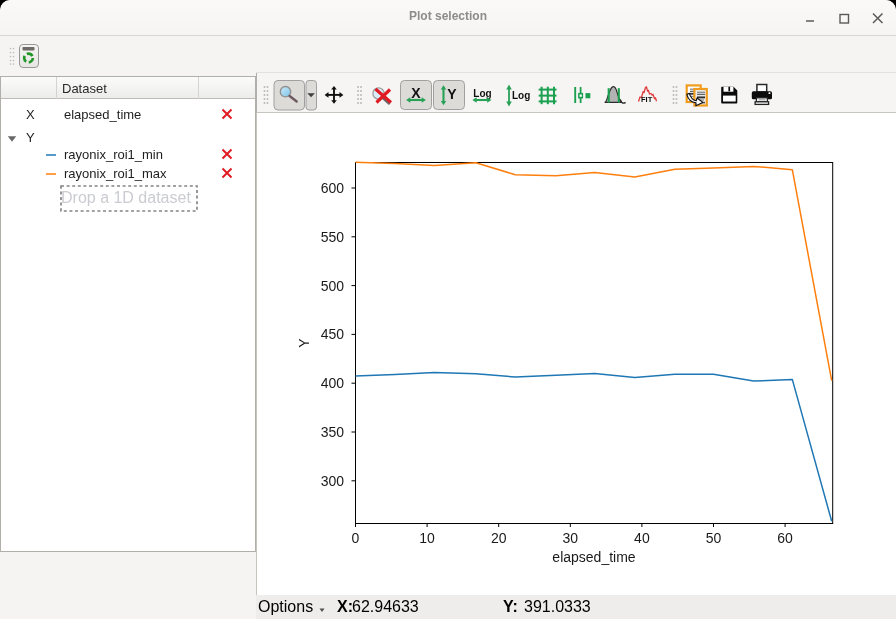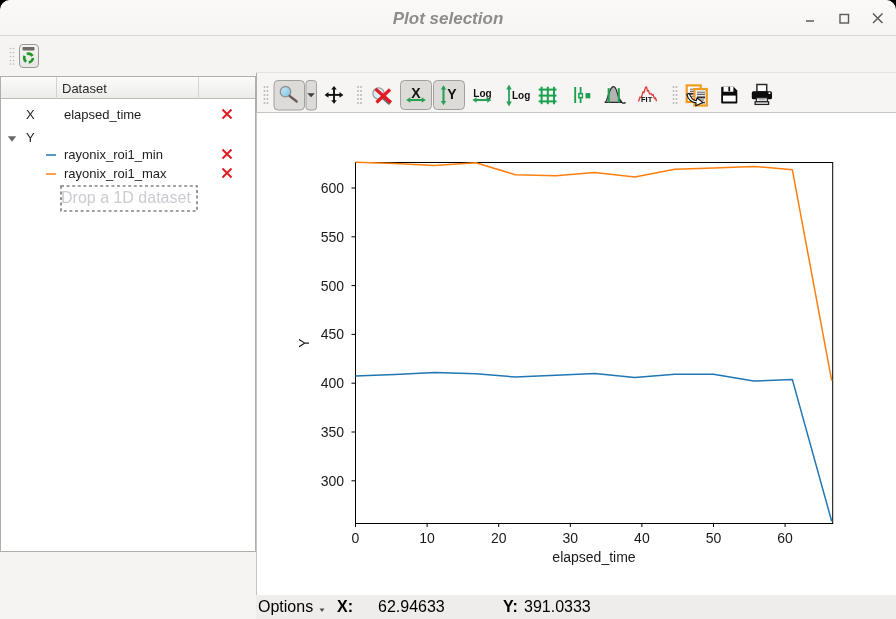--- a/index.html
+++ b/index.html
@@ -1,21 +1,21 @@
 <!DOCTYPE html>
 <html><head>
 <meta charset="utf-8">
 <style>
   html,body{margin:0;padding:0;width:896px;height:619px;background:#000;overflow:hidden;}
   *{box-sizing:border-box;font-family:"Liberation Sans",sans-serif;}
   #win{position:absolute;left:0;top:0;width:896px;height:619px;background:#f5f4f2;border-radius:10px 10px 0 0;overflow:hidden;}
   .abs{position:absolute;}
   
   #titlebar{position:absolute;left:0;top:0;width:896px;height:36px;background:linear-gradient(#faf9f8,#f6f5f4);border-bottom:1px solid #d8d5d2;border-radius:10px 10px 0 0;}
-  #title{position:absolute;left:0;top:9px;width:896px;text-align:center;font-size:17px;font-weight:bold;color:#8e8c8a;font-style:italic;}
+  #title{position:absolute;left:0;top:9px;width:896px;text-align:center;font-size:12px;font-weight:bold;color:#8e8c8a;}
   
   #table{position:absolute;left:0;top:76px;width:256px;height:476px;background:#fff;border:1px solid #b2aeaa;}
   #thead{position:absolute;left:0;top:0;width:254px;height:22px;background:linear-gradient(#fbfbfa,#ececea);border-bottom:1px solid #bfbcb8;}
   .hsep{position:absolute;top:0;width:1px;height:22px;background:#d5d2cf;}
   .cell{position:absolute;font-size:13px;color:#1e1e1e;white-space:nowrap;}
   .redx{position:absolute;width:12px;height:12px;}
   #dropbox{position:absolute;left:60px;top:108px;width:136px;height:25px;color:#cbccd1;font-size:16px;line-height:25px;}
   
   #rptop{position:absolute;left:256px;top:72px;width:640px;height:1px;background:#e4e2df;}
   #rtoolbar{position:absolute;left:256px;top:73px;width:640px;height:40px;background:#f6f5f3;border-bottom:1px solid #c9c6c2;border-left:1px solid #b2aeaa;}
@@ -290,16 +290,16 @@
     <polyline points="99.5,49.3 138.9,50.4 178.3,52.6 219.8,49.8 259.2,61.7 300,62.7 338.7,59.5 378.8,64.0 418.9,56.2 457.5,55.0 497.6,53.4 536.3,56.7 575.7,267.7" fill="none" stroke="#ff7f0e" stroke-width="1.5" stroke-linejoin="round"></polyline>
     <polyline points="99.5,262.9 138.9,261.6 178.3,259.5 219.8,260.8 259.2,264.0 300,262.3 338.7,260.6 378.8,264.4 418.9,261.2 457.5,261.2 497.6,268.1 536.3,266.4 575.7,408.3" fill="none" stroke="#1f77b4" stroke-width="1.5" stroke-linejoin="round"></polyline>
   </svg>
 
   <div id="statusbar"></div>
   <div class="sb" style="left:258px;">Options</div>
   <svg class="abs" style="left:318px;top:608px" width="8" height="6" viewBox="0 0 8 6">
       <path d="M1.5 0.5 L6.5 0.5 L4 4 Z" fill="#4e4e4e"></path>
     </svg>
   <div class="sb" style="left:337px;font-weight:bold">X:</div>
-  <div class="sb" style="left:378px;">62.94633</div>
+  <div class="sb" style="left:352px;">62.94633</div>
   <div class="sb" style="left:503px;font-weight:bold">Y:</div>
   <div class="sb" style="left:524px;">391.0333</div>
 </div>
 
 </body></html>

